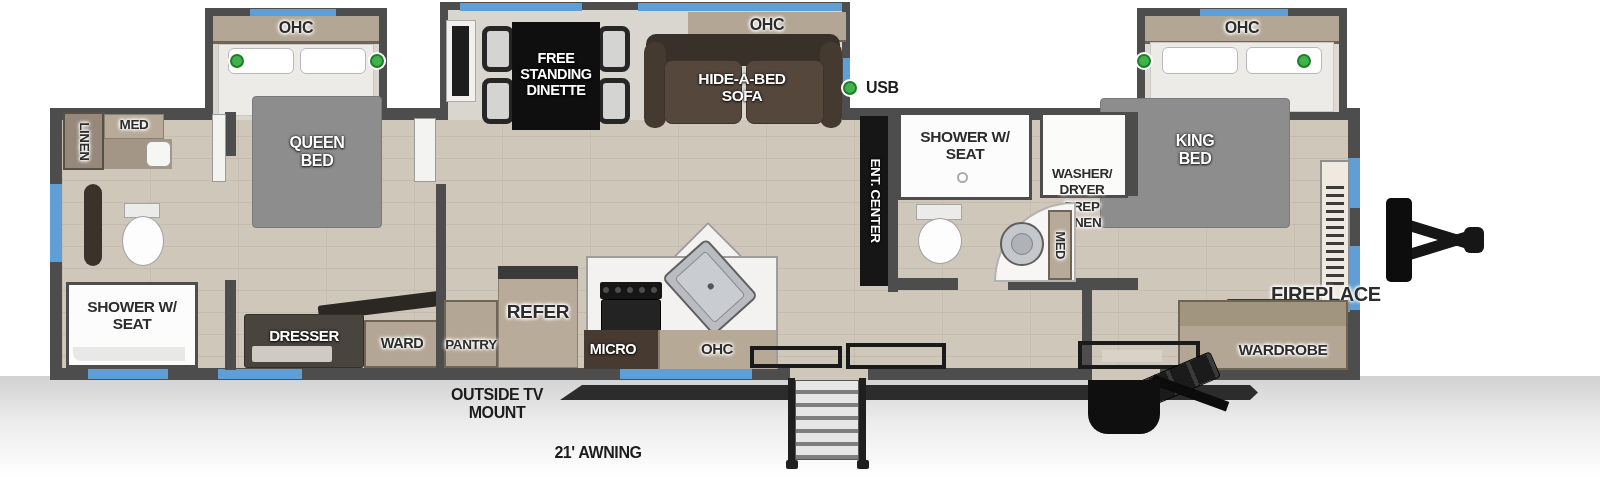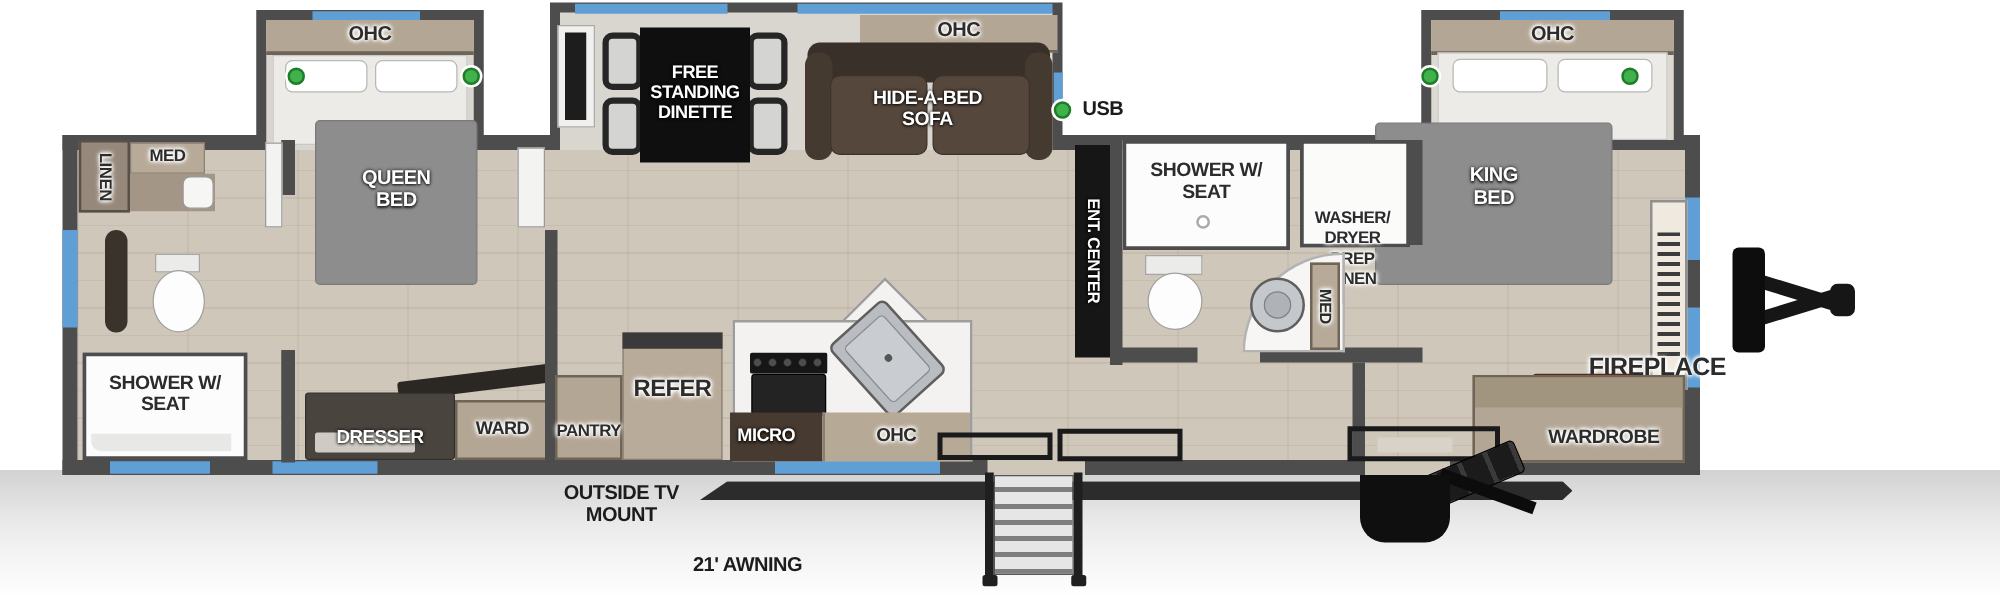--- a/index.html
+++ b/index.html
@@ -114,21 +114,21 @@
     <div class="abs" style="left:4px;bottom:4px;width:112px;height:14px;background:#e8e8e6;border-radius:0 0 0 8px;"></div>
   </div>
   <div class="abs lbl" style="left:82px;top:298px;width:100px;font-size:15.5px;">SHOWER W/ SEAT</div>
   <div class="abs wall" style="left:225px;top:112px;width:11px;height:44px;"></div>
   <div class="abs wall" style="left:225px;top:280px;width:11px;height:90px;"></div>
   <div class="abs doorleaf" style="left:212px;top:114px;width:14px;height:68px;"></div>
 
   <div class="abs" style="left:318px;top:298px;width:128px;height:15px;background:#2b2722;border-radius:3px;transform:rotate(-7deg);"></div>
   <div class="abs" style="left:244px;top:314px;width:120px;height:54px;background:#4a443e;border:1px solid #33302c;border-radius:3px;"></div>
   <div class="abs" style="left:252px;top:346px;width:80px;height:16px;background:#cfcac3;border-radius:2px;"></div>
-  <div class="abs lblw" style="left:254px;top:342px;width:100px;font-size:15px;">DRESSER</div>
+  <div class="abs lblw" style="left:254px;top:328px;width:100px;font-size:15px;">DRESSER</div>
   <div class="abs tan" style="left:364px;top:320px;width:76px;height:48px;"></div>
   <div class="abs lbl" style="left:364px;top:336px;width:76px;font-size:14.5px;">WARD</div>
   <div class="abs wall" style="left:436px;top:184px;width:10px;height:185px;"></div>
   <div class="abs doorleaf" style="left:414px;top:118px;width:22px;height:64px;"></div>
 
   <div class="abs" style="left:664px;top:240px;width:88px;height:88px;background:#f3f2f0;border:2px solid #9d9d9d;transform:rotate(45deg);"></div>
   <div class="abs" style="left:586px;top:256px;width:192px;height:113px;background:#f3f2f0;border:2px solid #9d9d9d;"></div>
   <div class="abs" style="left:680px;top:248px;width:60px;height:78px;background:#b9bdc1;border:2px solid #5f5f5f;border-radius:6px;transform:rotate(-42deg);">
     <div class="abs" style="left:7px;top:7px;width:42px;height:60px;background:#c9ccd0;border:1px solid #8a8a8a;border-radius:4px;"></div>
     <div class="abs" style="left:26px;top:34px;width:6px;height:6px;background:#555;border-radius:50%;"></div>

